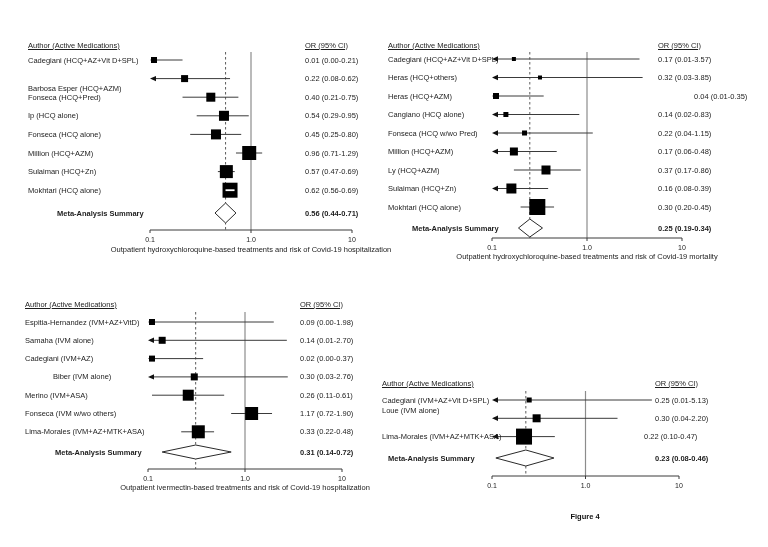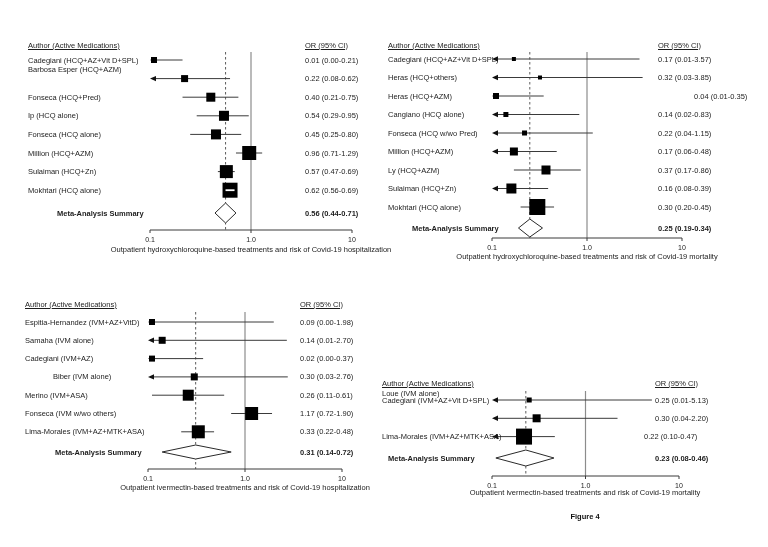--- a/index.html
+++ b/index.html
@@ -117,21 +117,21 @@
       <polygon points="495.87021606229405,458 525.8215526676449,450 553.9678572622272,458 525.8215526676449,466" fill="#ffffff" stroke="#2a2a2a" stroke-width="1"></polygon>
       <line x1="492" y1="476" x2="679" y2="476" stroke="#3a3a3a" stroke-width="1"></line>
       <line x1="492" y1="476" x2="492" y2="479" stroke="#3a3a3a" stroke-width="1"></line>
       <line x1="585.5" y1="476" x2="585.5" y2="479" stroke="#3a3a3a" stroke-width="1"></line>
       <line x1="679" y1="476" x2="679" y2="479" stroke="#3a3a3a" stroke-width="1"></line>
     </svg>
 <div class="txt hdr" style="left: 28px; top: 40.5px;">Author (Active Medications)</div>
     <div class="txt hdr" style="left: 305px; top: 40.5px;">OR (95% CI)</div>
     <div class="txt" style="left: 28px; top: 55.5px;">Cadegiani (HCQ+AZ+Vit D+SPL)</div>
     <div class="txt" style="left: 305px; top: 55.5px;">0.01 (0.00-0.21)</div>
-    <div class="txt" style="left: 28px; top: 65px; text-align: center;">Barbosa Esper (HCQ+AZM)</div>
+    <div class="txt" style="left: 28px; top: 84px; text-align: center;">Barbosa Esper (HCQ+AZM)</div>
     <div class="txt" style="left: 305px; top: 74.1px;">0.22 (0.08-0.62)</div>
     <div class="txt" style="left: 28px; top: 92.7px;">Fonseca (HCQ+Pred)</div>
     <div class="txt" style="left: 305px; top: 92.7px;">0.40 (0.21-0.75)</div>
     <div class="txt" style="left: 28px; top: 111.3px;">Ip (HCQ alone)</div>
     <div class="txt" style="left: 305px; top: 111.3px;">0.54 (0.29-0.95)</div>
     <div class="txt" style="left: 28px; top: 129.9px;">Fonseca (HCQ alone)</div>
     <div class="txt" style="left: 305px; top: 129.9px;">0.45 (0.25-0.80)</div>
     <div class="txt" style="left: 28px; top: 148.5px;">Million (HCQ+AZM)</div>
     <div class="txt" style="left: 305px; top: 148.5px;">0.96 (0.71-1.29)</div>
     <div class="txt" style="left: 28px; top: 167.1px;">Sulaiman (HCQ+Zn)</div>
@@ -189,24 +189,23 @@
     <div class="txt bold" style="left: 55px; top: 447.5px;">Meta-Analysis Summary</div>
     <div class="txt bold" style="left: 300px; top: 447.5px;">0.31 (0.14-0.72)</div>
     <div class="txt tick" style="left: 136px; top: 473.5px;">0.1</div>
     <div class="txt tick" style="left: 233px; top: 473.5px;">1.0</div>
     <div class="txt tick" style="left: 330px; top: 473.5px;">10</div>
     <div class="txt caption" style="left: 80px; top: 482.5px; width: 330px;">Outpatient ivermectin-based treatments and risk of Covid-19 hospitalization</div>
     <div class="txt hdr" style="left: 382px; top: 378.5px;">Author (Active Medications)</div>
     <div class="txt hdr" style="left: 655px; top: 378.5px;">OR (95% CI)</div>
     <div class="txt" style="left: 382px; top: 395.5px;">Cadegiani (IVM+AZ+Vit D+SPL)</div>
     <div class="txt" style="left: 655px; top: 395.5px;">0.25 (0.01-5.13)</div>
-    <div class="txt" style="left: 382px; top: 389px;">Loue (IVM alone)</div>
+    <div class="txt" style="left: 382px; top: 406px;">Loue (IVM alone)</div>
     <div class="txt" style="left: 655px; top: 413.8px;">0.30 (0.04-2.20)</div>
     <div class="txt" style="left: 382px; top: 432.1px;">Lima-Morales (IVM+AZ+MTK+ASA)</div>
     <div class="txt" style="left: 644px; top: 432.1px;">0.22 (0.10-0.47)</div>
     <div class="txt bold" style="left: 388px; top: 453.5px;">Meta-Analysis Summary</div>
     <div class="txt bold" style="left: 655px; top: 453.5px;">0.23 (0.08-0.46)</div>
     <div class="txt tick" style="left: 480px; top: 480.5px;">0.1</div>
     <div class="txt tick" style="left: 573.5px; top: 480.5px;">1.0</div>
     <div class="txt tick" style="left: 667px; top: 480.5px;">10</div>
-    <div class="txt caption" style="left: 420px; top: 487.5px; width: 330px;">Outpatient ivermectin-based treatments and risk of Covid-19 mortality</div>
     <div class="txt figlab" style="left: 420px; top: 511.5px; width: 330px;">Figure 4</div>
   </div>
 
 </body></html>

